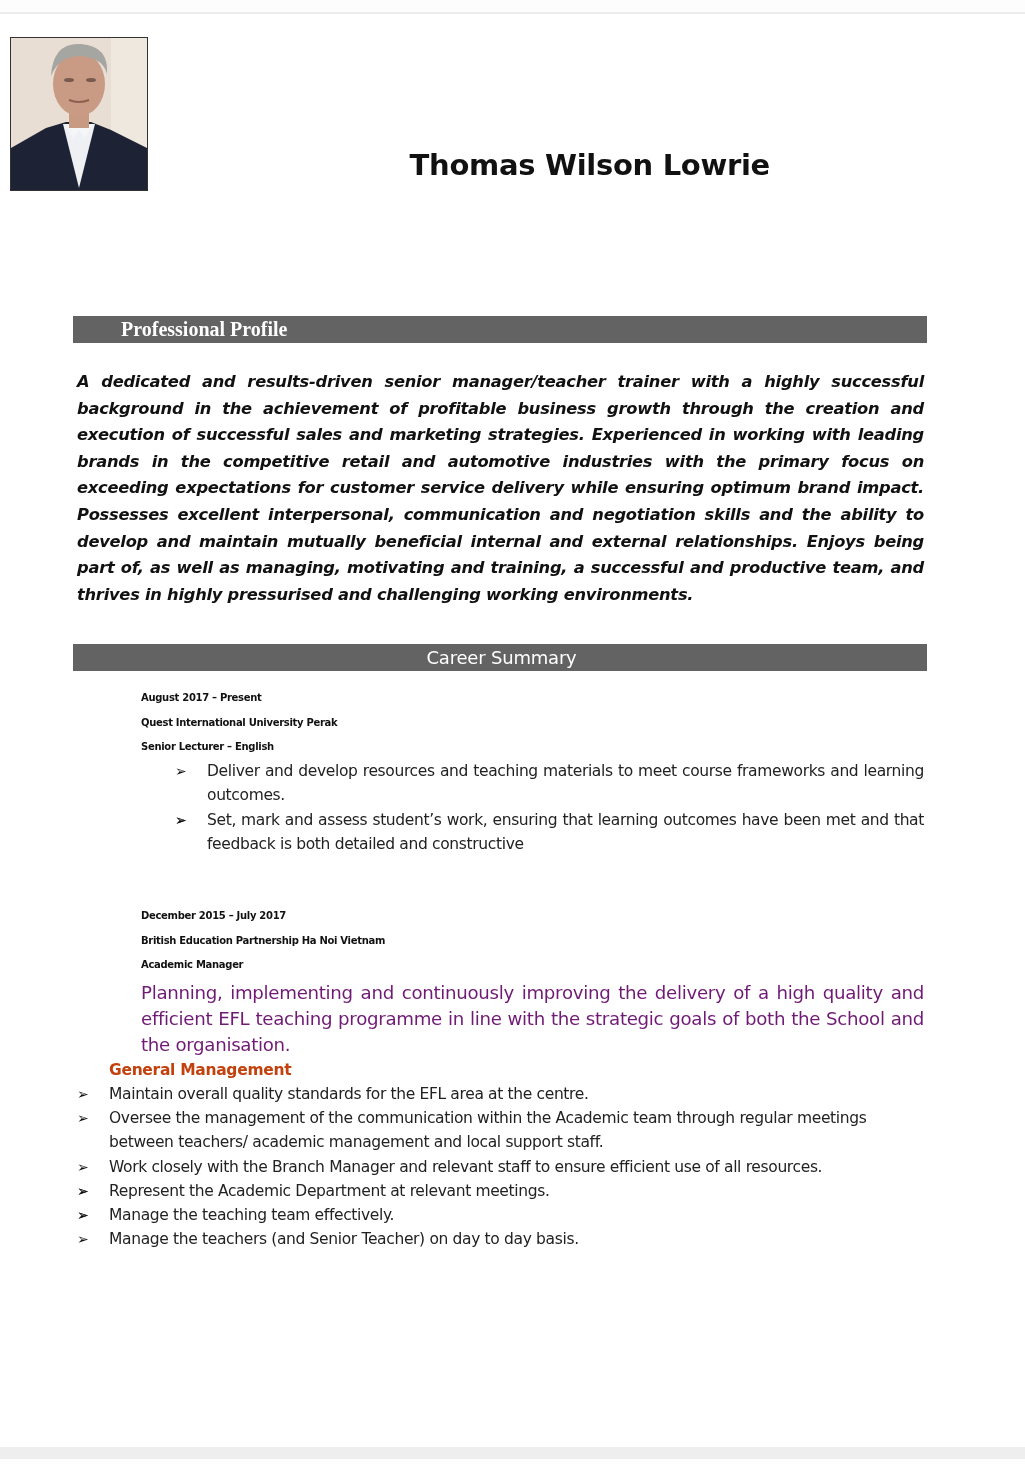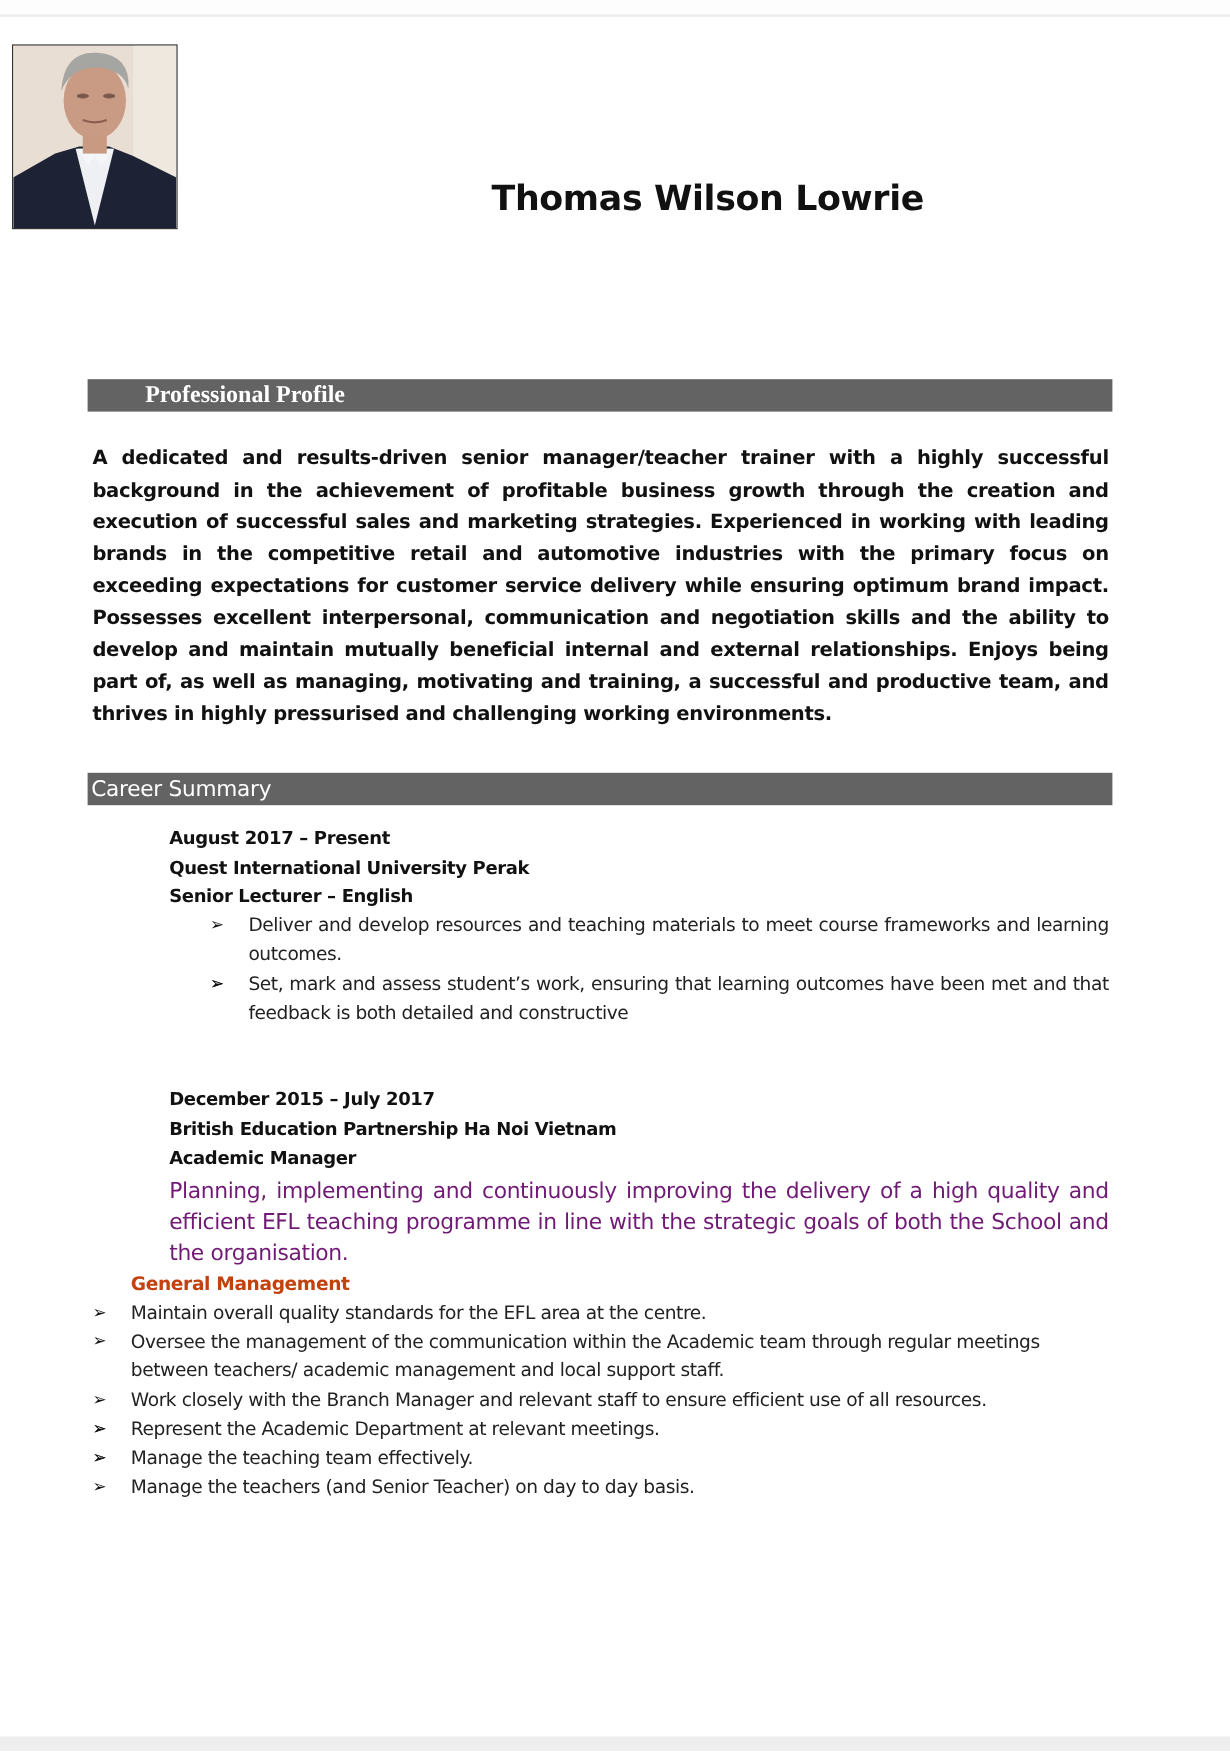--- a/index.html
+++ b/index.html
@@ -23,32 +23,32 @@
     font-family: "DejaVu Sans", sans-serif; font-weight: bold; font-size: 29px;
     letter-spacing: -0.3px; color: #111;
   }
 
   .section-bar {
     position: absolute; left: 73px; width: 854px; height: 27px;
     background: #636363; color: #fff; box-sizing: border-box; padding-left: 3px;
     line-height: 27px;
   }
   .bar-profile { top: 316px; font-family: "Liberation Serif", "DejaVu Serif", serif; font-weight: bold; font-size: 20px; padding-left: 48px; }
-  .bar-career { top: 644px; font-family: "DejaVu Sans", sans-serif; font-size: 18px; letter-spacing: -0.2px; }
+  .bar-career { top: 644px; font-family: "DejaVu Sans", sans-serif; font-size: 18px; letter-spacing: -0.2px; text-align: center; }
 
   .profile-text {
     position: absolute; left: 77px; top: 369px; width: 847px;
-    font-family: "DejaVu Sans", sans-serif; font-weight: bold;
+    font-family: "DejaVu Sans", sans-serif; font-style: italic; font-weight: bold;
     font-size: 16.3px; line-height: 26.6px; text-align: justify; letter-spacing: -0.25px;
     color: #111; margin: 0;
   }
 
   .job-head {
     position: absolute; left: 141px; font-family: "DejaVu Sans", sans-serif; font-weight: bold;
-    font-size: 15px; line-height: 24.5px; letter-spacing: -0.3px; color: #111;
+    font-size: 10px; line-height: 24.5px; letter-spacing: -0.3px; color: #111;
   }
   .job1-head { top: 686px; }
   .job2-head { top: 904px; }
 
   .bullets { position: absolute; margin: 0; padding: 0; list-style: none; color: #222;
     font-family: "DejaVu Sans", sans-serif; letter-spacing: -0.35px; }
   .bullets li { position: relative; }
   .bullets .arrow { position: absolute; font-size: 14px; color: #111; }
 
   .job1-bullets { left: 207px; top: 759px; width: 717px; font-size: 15.5px; line-height: 24.3px; text-align: justify; }

